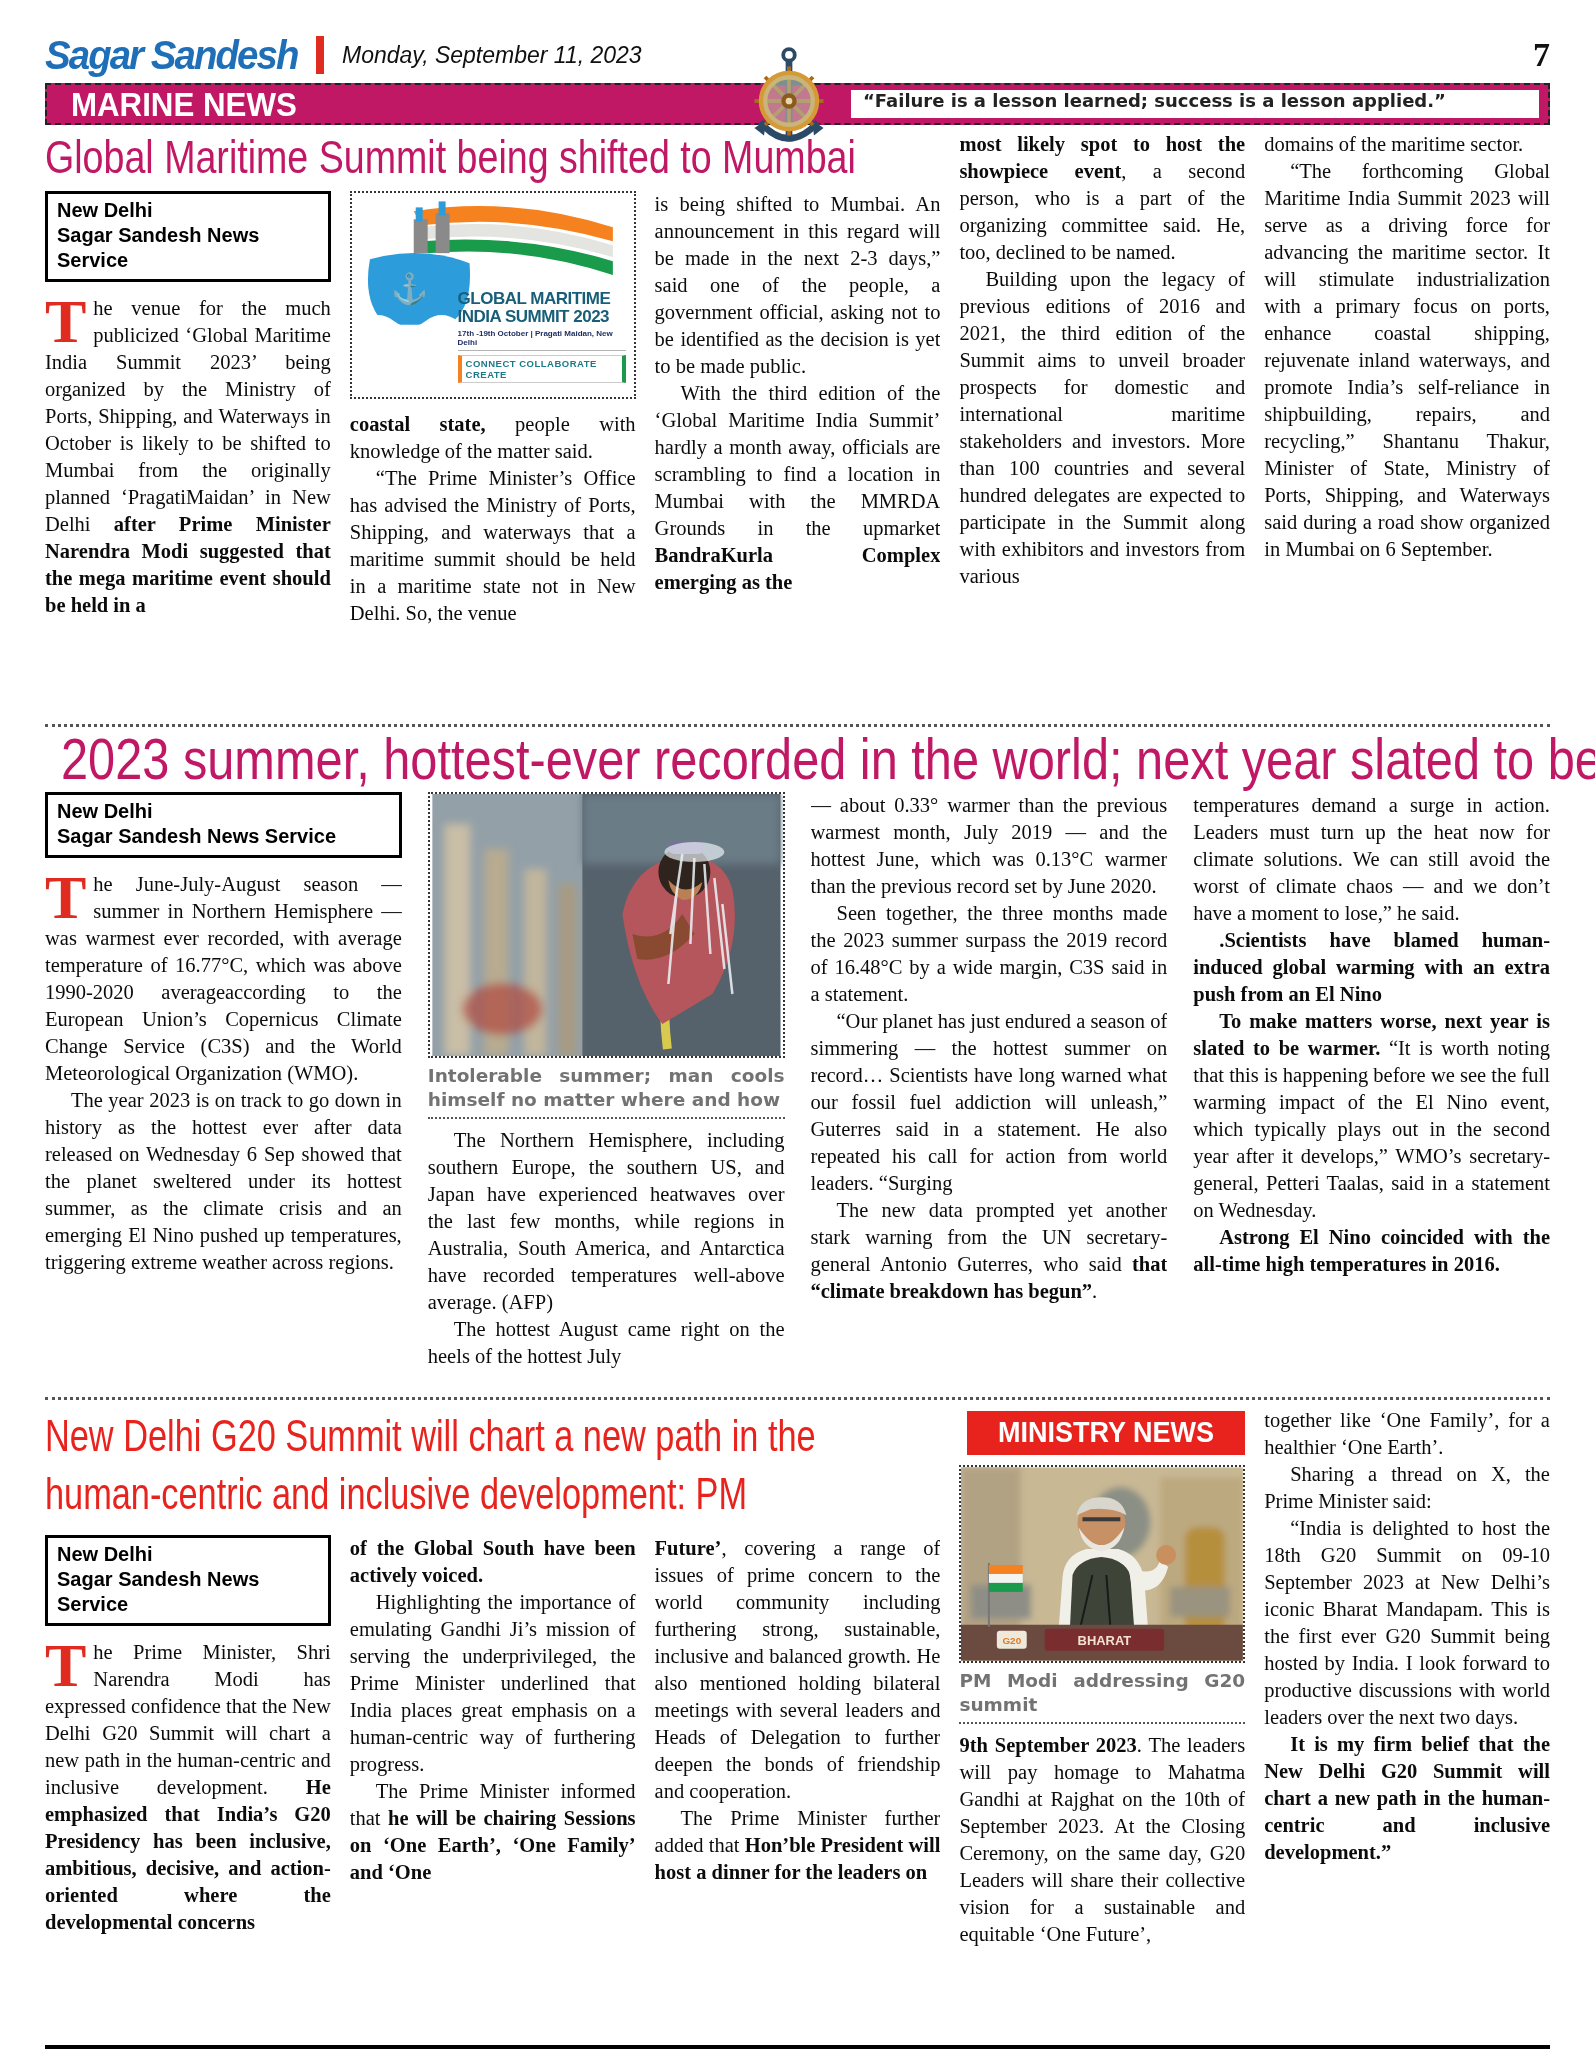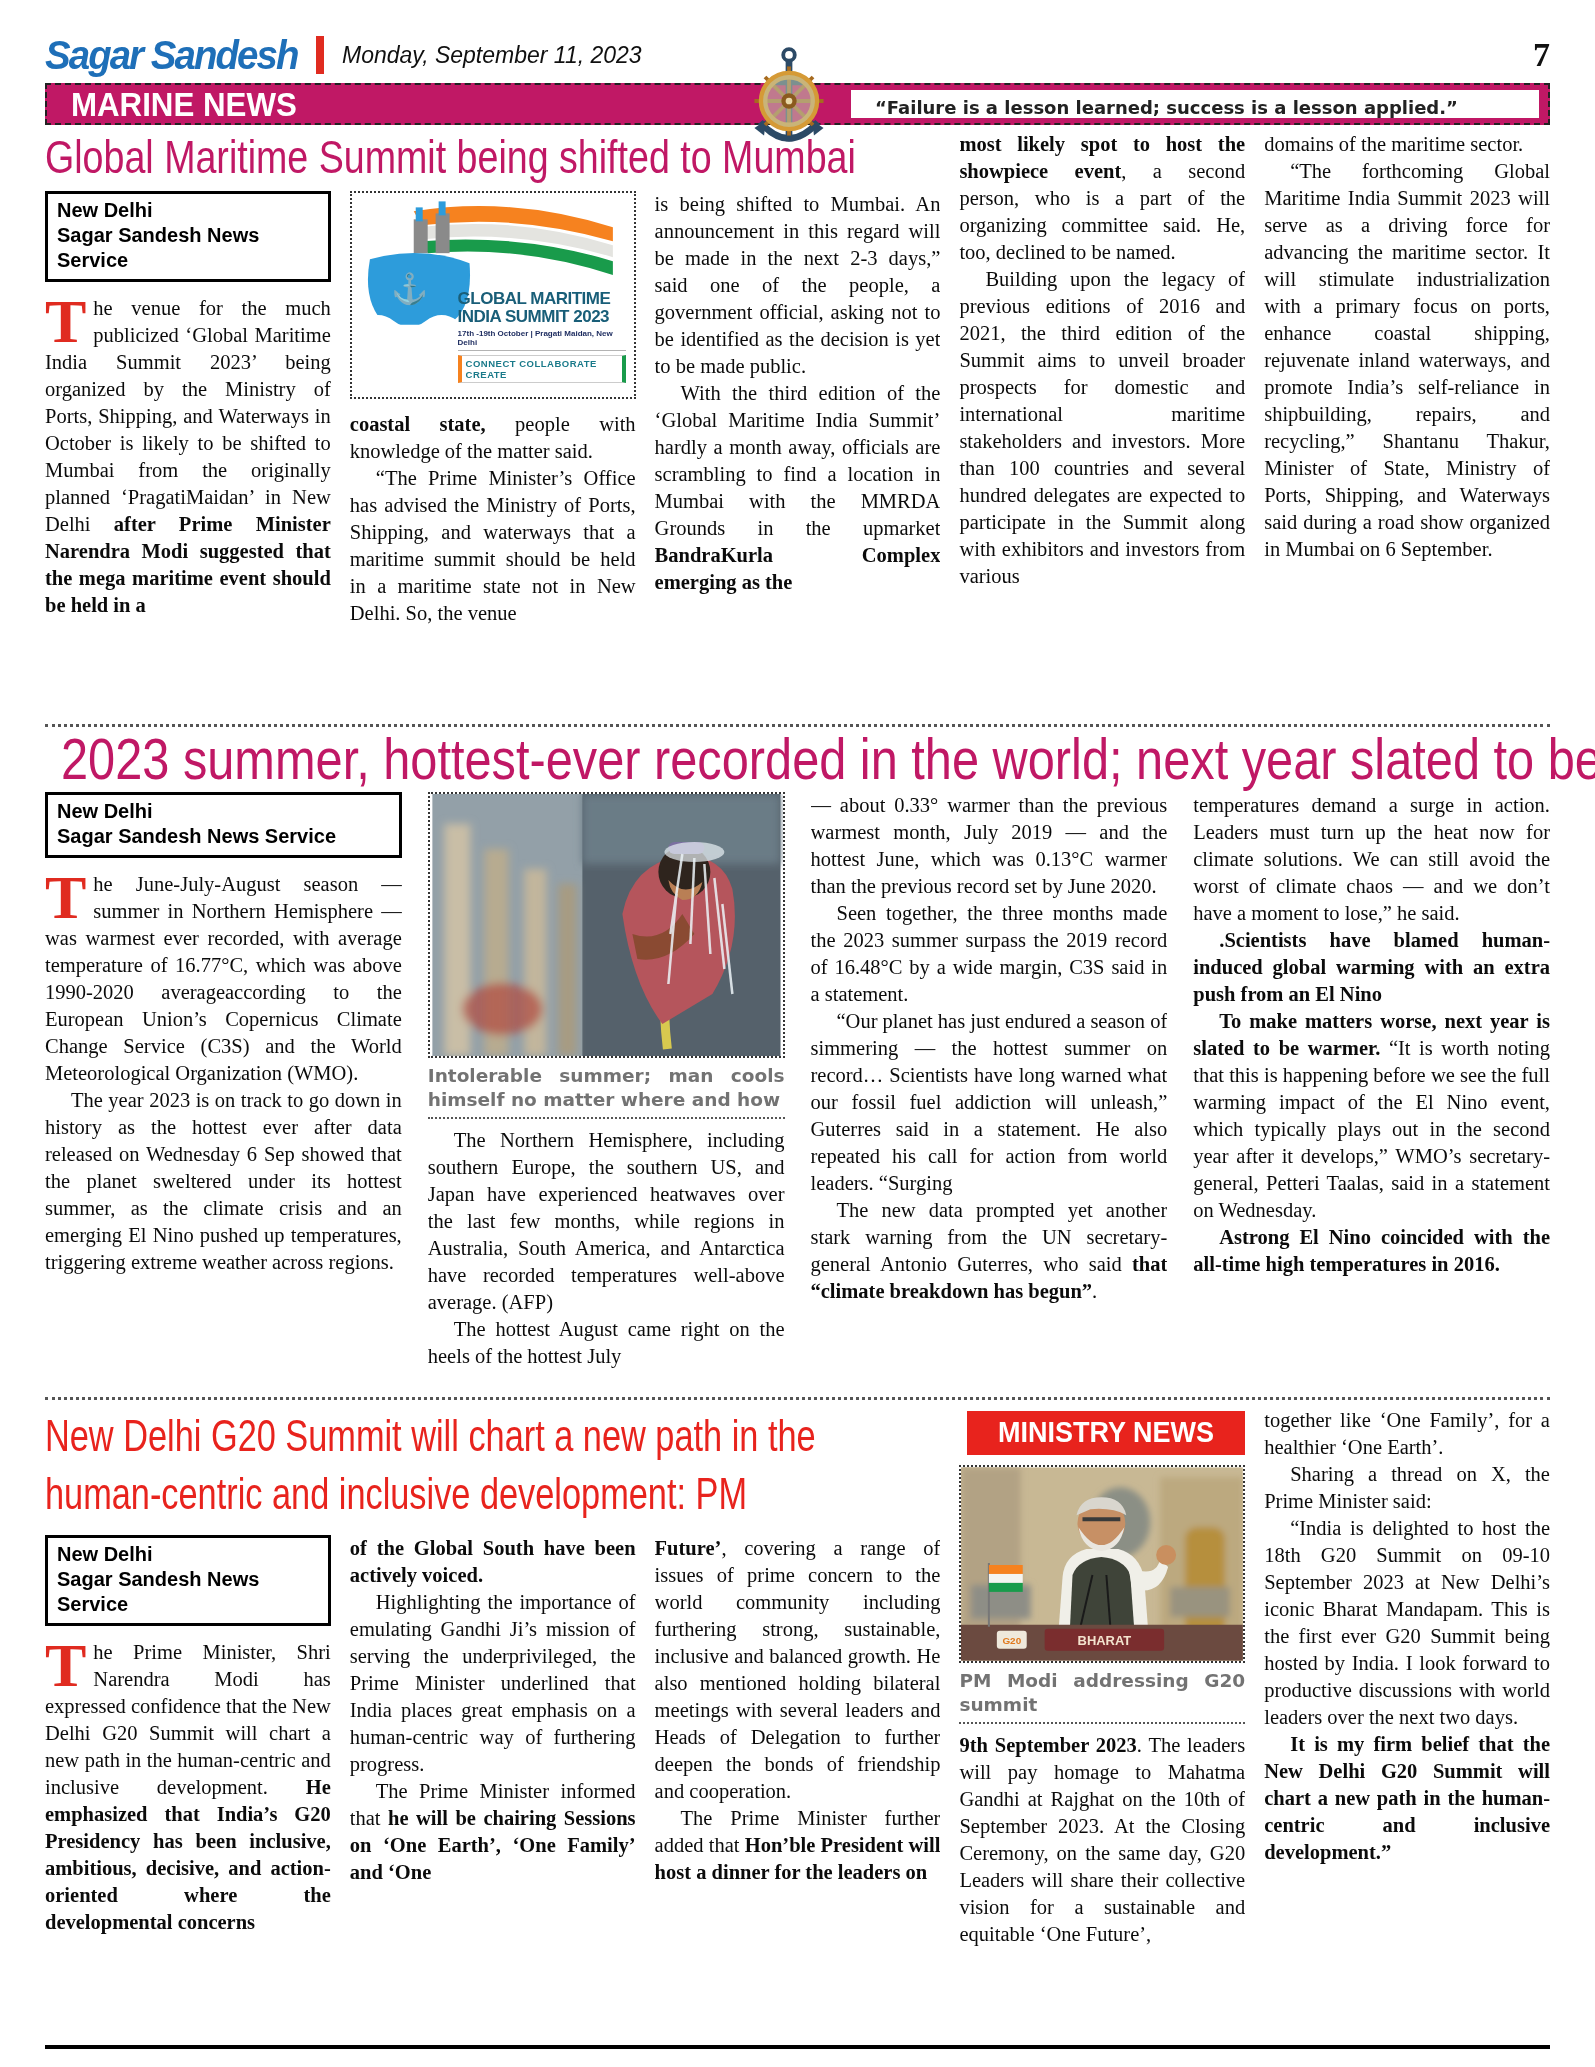--- a/index.html
+++ b/index.html
@@ -15,21 +15,21 @@
   .mh-date { font-family:"Liberation Sans", sans-serif; font-size:23px; color:#101010; letter-spacing:0;font-style:italic; }
   .mh-page { margin-left:auto; font-size:34px; font-weight:bold; color:#111; font-family:"Liberation Serif", serif; }
 
   
   .banner { position:relative; height:42px; background:#C01865; border:2px dashed #222; margin-top:3px; }
   .banner-title { color:#fff; font-family:"Liberation Sans", sans-serif; font-weight:bold; font-size:34px;
                   line-height:38px; padding-left:26px; display:inline-block; transform:scaleX(.92);
                   transform-origin:left; letter-spacing:0; }
   .emblem { position:absolute; left:694px; top:-42px; width:96px; height:116px; z-index:3; }
   .quote-box { position:absolute; left:804px; right:9px; top:5px; bottom:5px; background:#fff;
-               display:flex; align-items:flex-end; padding-left:24px;
+               display:flex; align-items:flex-start; padding-left:12px;
                font-family:"DejaVu Sans", sans-serif; font-weight:bold; font-size:18px; color:#222; }
 
   
   .hl { font-family:"Liberation Sans", sans-serif; font-weight:normal; white-space:nowrap; }
   .hl .in { display:inline-block; transform-origin:left center; }
   .hl1 { color:#C01865; font-size:47px; line-height:52px; }
   .hl1 .in { transform:scaleX(.80); }
   .hl2 { color:#C01865; font-size:58px; line-height:50px; margin:6px 0 8px 16px; }
   .hl2 .in { transform:scaleX(.84); }
   .hl3 { color:#E8231D; font-size:44px; line-height:58px; }

